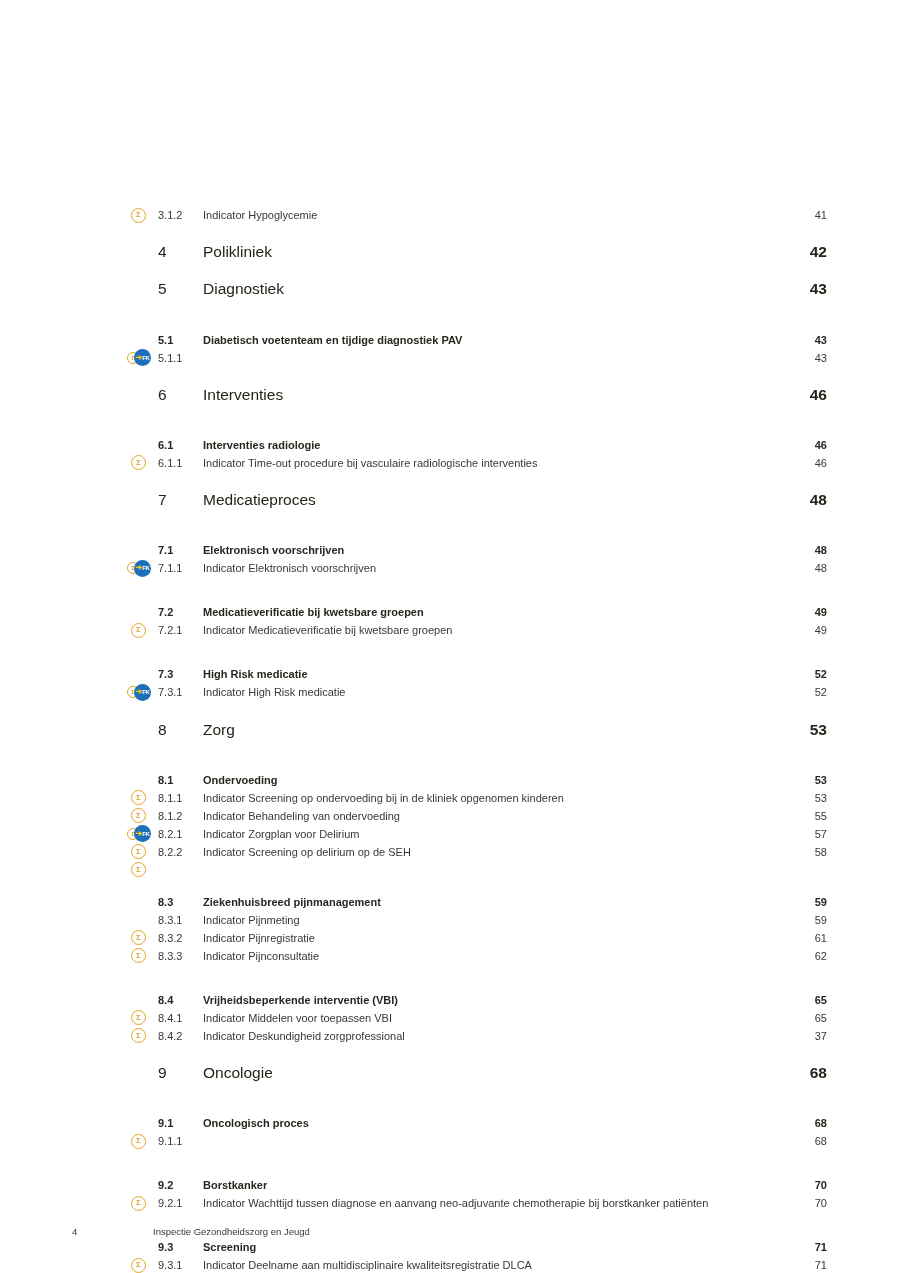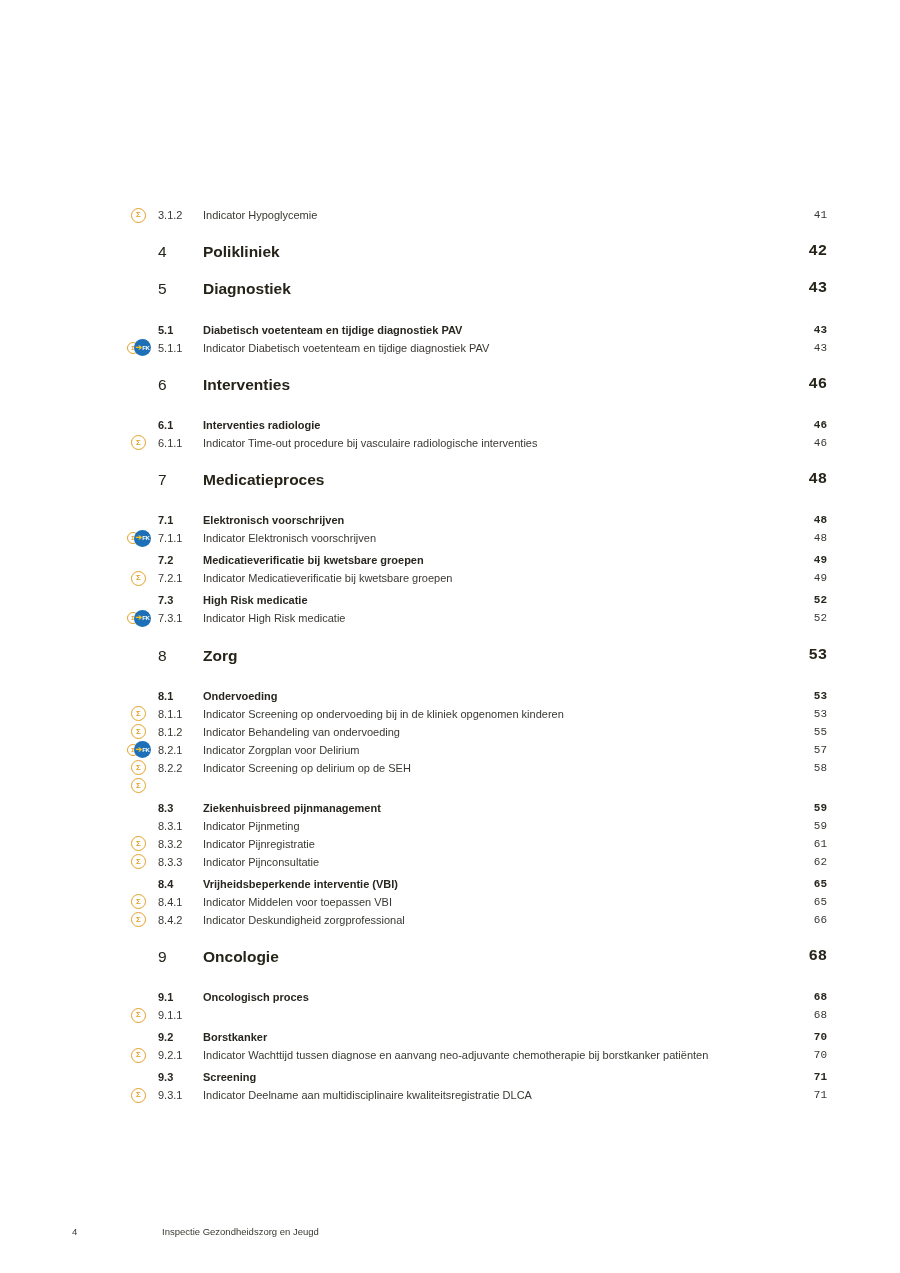--- a/index.html
+++ b/index.html
@@ -24,35 +24,35 @@
   .row {
     display:flex;
     align-items:flex-start;
     min-height:18px;
     line-height:18px;
     font-size:11px;
   }
   .icon-cell  { width:29px;  flex:none; position:relative; height:18px; }
   .num-cell   { width:45px;  flex:none; }
   .title-cell { max-width:522px; }
-  .page-cell  { margin-left:auto; text-align:right; flex:none; padding-left:8px;font-family:Liberation Mono, monospace; }
+  .page-cell  { margin-left:auto; text-align:right; flex:none; padding-left:8px; }
 
   
-  .row.section { font-weight:bold; color:#28261f; margin-top:4px; }
+  .row.section { font-weight:bold; color:#28261f; margin-top:26px; }
   .row.chapter + .row.section,
-  .row.icononly + .row.section { margin-top:4px; }
+  .row.icononly + .row.section { margin-top:14px; }
 
   
   .row.chapter {
     margin-top:18.2px; margin-bottom:18.2px;
     min-height:19px; line-height:19px;
     font-size:15.5px; color:#262419;
   }
   .row.chapter + .row.chapter { margin-top:0; }
-  .row.chapter .title-cell { font-weight:bold; }
+  .row.chapter .title-cell { font-weight:normal; }
   .row.chapter .page-cell  { font-weight:bold; }
 
   
   .sigma-icon {
     position:absolute; left:2px; top:1.5px;
     width:15px; height:15px;
     border:1.6px solid var(--amber,#E2A227);
     border-radius:50%;
     background:#fff;
     color:var(--amber,#E2A227);
@@ -79,21 +79,21 @@
     display:flex; align-items:center; justify-content:center;
   }
   .combined-icon .arrow { color:var(--arrow-yellow,#F6C425); font-size:8px; font-weight:bold; line-height:1; }
   .combined-icon .label { color:#ffffff; font-size:6px; font-weight:bold; line-height:1; letter-spacing:-0.3px; }
 
   .footer-page {
     position:absolute; left:72px; top:1226px;
     font-size:9.5px; color:#3a3833;
   }
   .footer-text {
-    position:absolute; left:162px; top:1226px;
+    position:absolute; left:153px; top:1226px;
     font-size:9.5px; color:#3a3833;
   }
 </style>
 </head>
 <body>
 
 <div class="page">
   <div class="toc">
       <div class="row indicator">
         <span class="icon-cell">
@@ -125,21 +125,20 @@
         <span class="icon-cell">
           <span class="combined-icon">
             <span class="mini-sigma">Σ</span>
             <span class="disc">
               <span class="arrow">➔</span>
               <span class="label">FK</span>
             </span>
           </span>
         </span>
         <span class="num-cell">5.1.1</span>
-        <span class="title-cell">Indicator Diabetisch voetenteam en tijdige diagnostiek PAV</span>
         <span class="page-cell">43</span>
       </div>
       <div class="row chapter">
         <span class="icon-cell"></span>
         <span class="num-cell">6</span>
         <span class="title-cell">Interventies</span>
         <span class="page-cell">46</span>
       </div>
       <div class="row section">
         <span class="icon-cell"></span>
@@ -314,21 +313,21 @@
         <span class="num-cell">8.4.1</span>
         <span class="title-cell">Indicator Middelen voor toepassen VBI</span>
         <span class="page-cell">65</span>
       </div>
       <div class="row indicator">
         <span class="icon-cell">
           <span class="sigma-icon">Σ</span>
         </span>
         <span class="num-cell">8.4.2</span>
         <span class="title-cell">Indicator Deskundigheid zorgprofessional</span>
-        <span class="page-cell">66</span>
+        <span class="page-cell">37</span>
       </div>
       <div class="row chapter">
         <span class="icon-cell"></span>
         <span class="num-cell">9</span>
         <span class="title-cell">Oncologie</span>
         <span class="page-cell">68</span>
       </div>
       <div class="row section">
         <span class="icon-cell"></span>
         <span class="num-cell">9.1</span>

